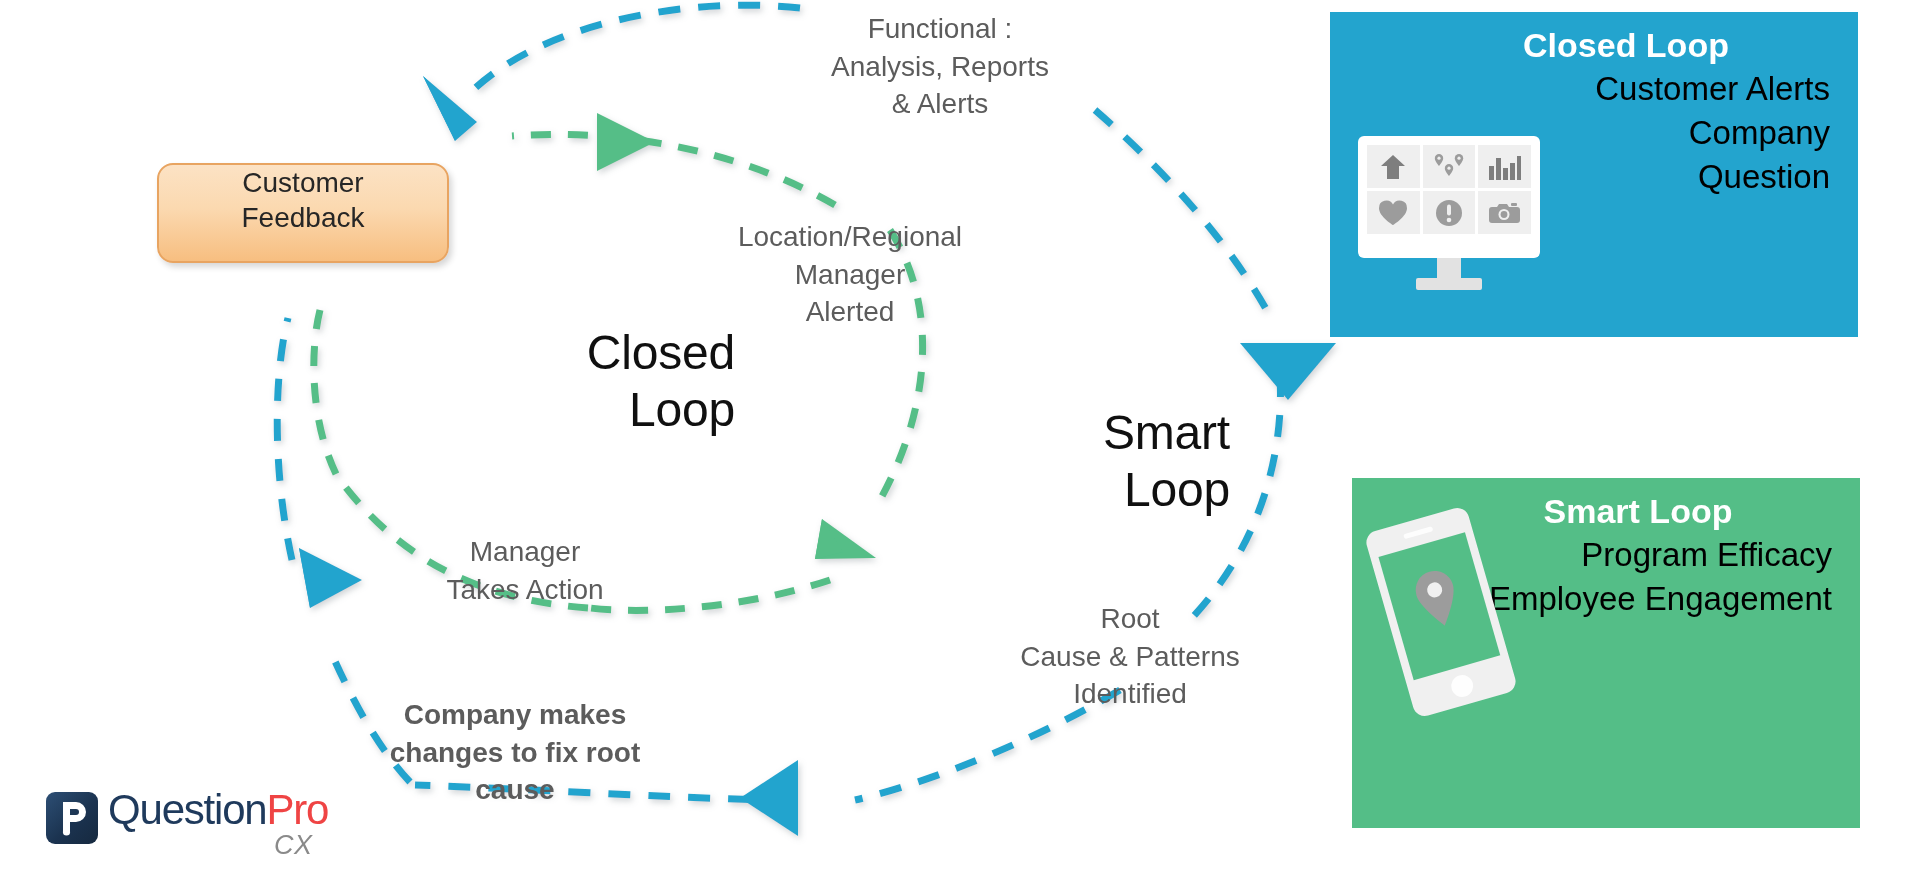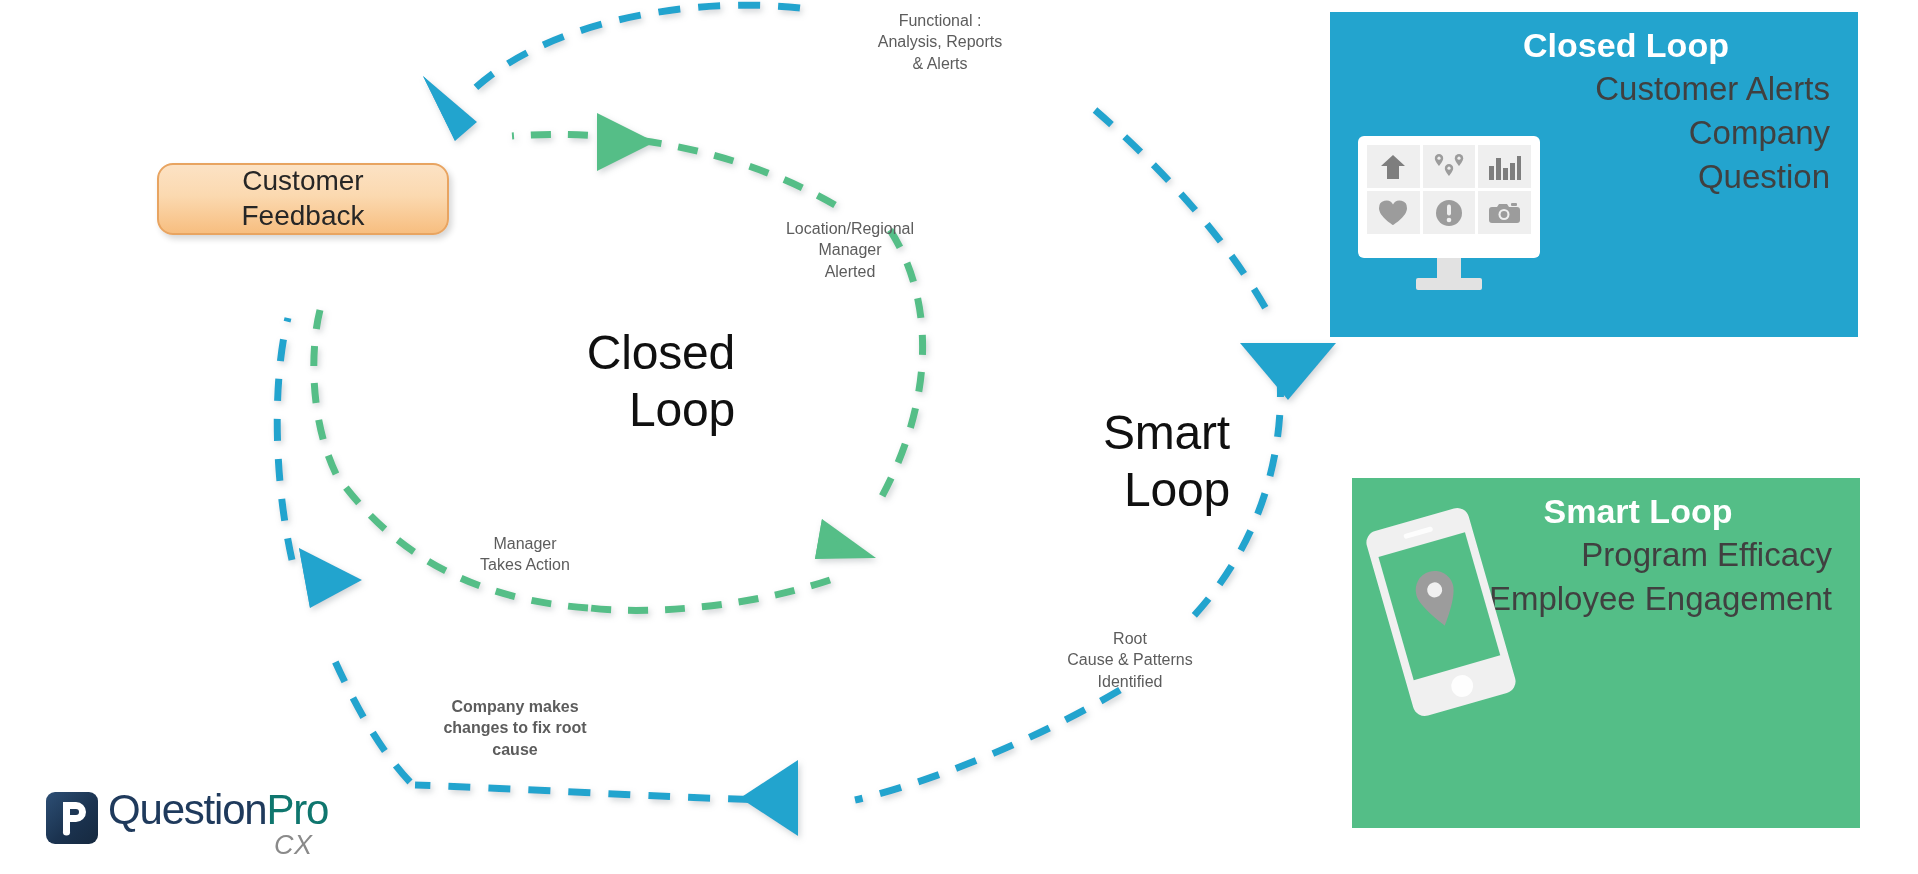--- a/index.html
+++ b/index.html
@@ -31,27 +31,27 @@
     height: 874px;
     pointer-events: none;
   }
 
   
   .feedback-box {
     position: absolute;
     left: 157px;
     top: 163px;
     width: 292px;
-    height: 72px;
+    height: 100px;
     border-radius: 16px;
     border: 2px solid #E8A461;
     background: linear-gradient(to bottom, #FCE2C4 0%, #FBD9B0 45%, #F7BE80 100%);
     box-shadow: 3px 4px 6px rgba(0,0,0,0.16);
     display: flex;
-    align-items: flex-end;
+    align-items: flex-start;
     justify-content: center;
     box-sizing: border-box;
   }
   .feedback-text {
     font-size: 28px;
     line-height: 1.25;
     color: #262626;
     text-align: center;
     white-space: pre-line;
   }
@@ -73,48 +73,48 @@
   }
   #smart-loop-title {
     left: 1000px;
     top: 405px;
     width: 230px;
   }
 
   
   .step-label {
     position: absolute;
-    font-size: 16px;
+    font-size: 28px;
     line-height: 1.34;
     color: #5C5C5C;
     text-align: center;
     white-space: pre-line;
   }
   #label-functional      { left: 810px;  top: 10px;  width: 260px; }
   #label-location        { left: 720px;  top: 218px; width: 260px; }
-  #label-root-cause      { left: 1000px; top: 600px; width: 260px; margin-top: 28px; }
+  #label-root-cause      { left: 1000px; top: 600px; width: 260px; }
   #label-manager-action  { left: 395px;  top: 533px; width: 260px; }
   #label-company-changes { left: 385px;  top: 696px; width: 260px; font-weight: bold; }
 
   
   .panel {
     position: absolute;
     box-sizing: border-box;
     padding: 14px 28px 14px 22px;
   }
   .panel-heading {
     font-size: 34px;
     font-weight: bold;
     color: #ffffff;
     text-align: center;
     margin: 0 0 2px 70px;
   }
   .panel-lines {
     text-align: right;
-    color: #404040;
+    color: #000000;
     font-size: 33px;
     line-height: 1.34;
   }
   .panel-line { display: block; }
 
   #closed-loop-panel {
     left: 1330px;
     top: 12px;
     width: 528px;
     height: 325px;
@@ -206,21 +206,21 @@
   }
   .logo-word {
     position: absolute;
     left: 62px;
     top: -4px;
     font-size: 42px;
     letter-spacing: -1.2px;
     white-space: nowrap;
   }
   .logo-question { color: #1F3A5C; margin-top: 40px; }
-  .logo-pro      { color: #0f766e; margin-top: 26px; }
+  .logo-pro      { color: #ef4444; margin-top: 26px; }
   .logo-cx {
     position: absolute;
     left: 228px;
     top: 40px;
     font-size: 27px;
     font-style: italic;
     color: #8A8A8A;
     letter-spacing: 0.5px;
   }
 </style>

